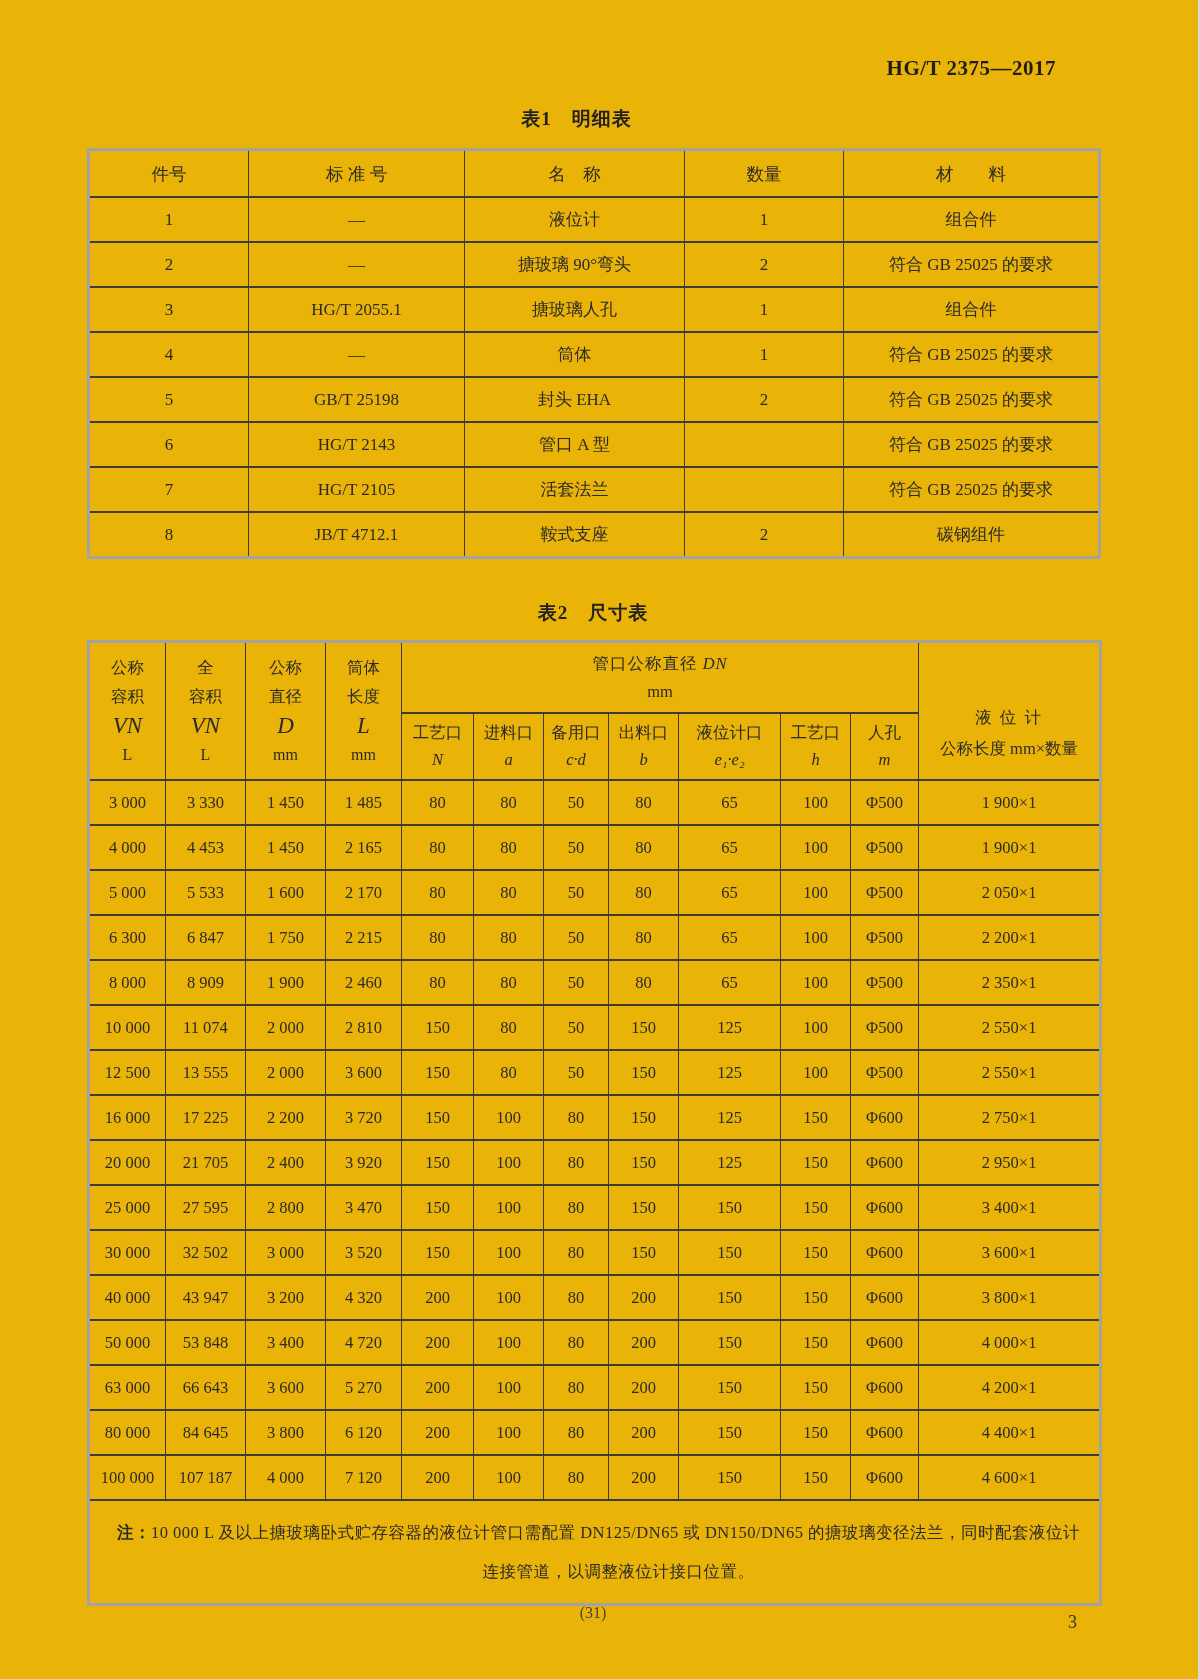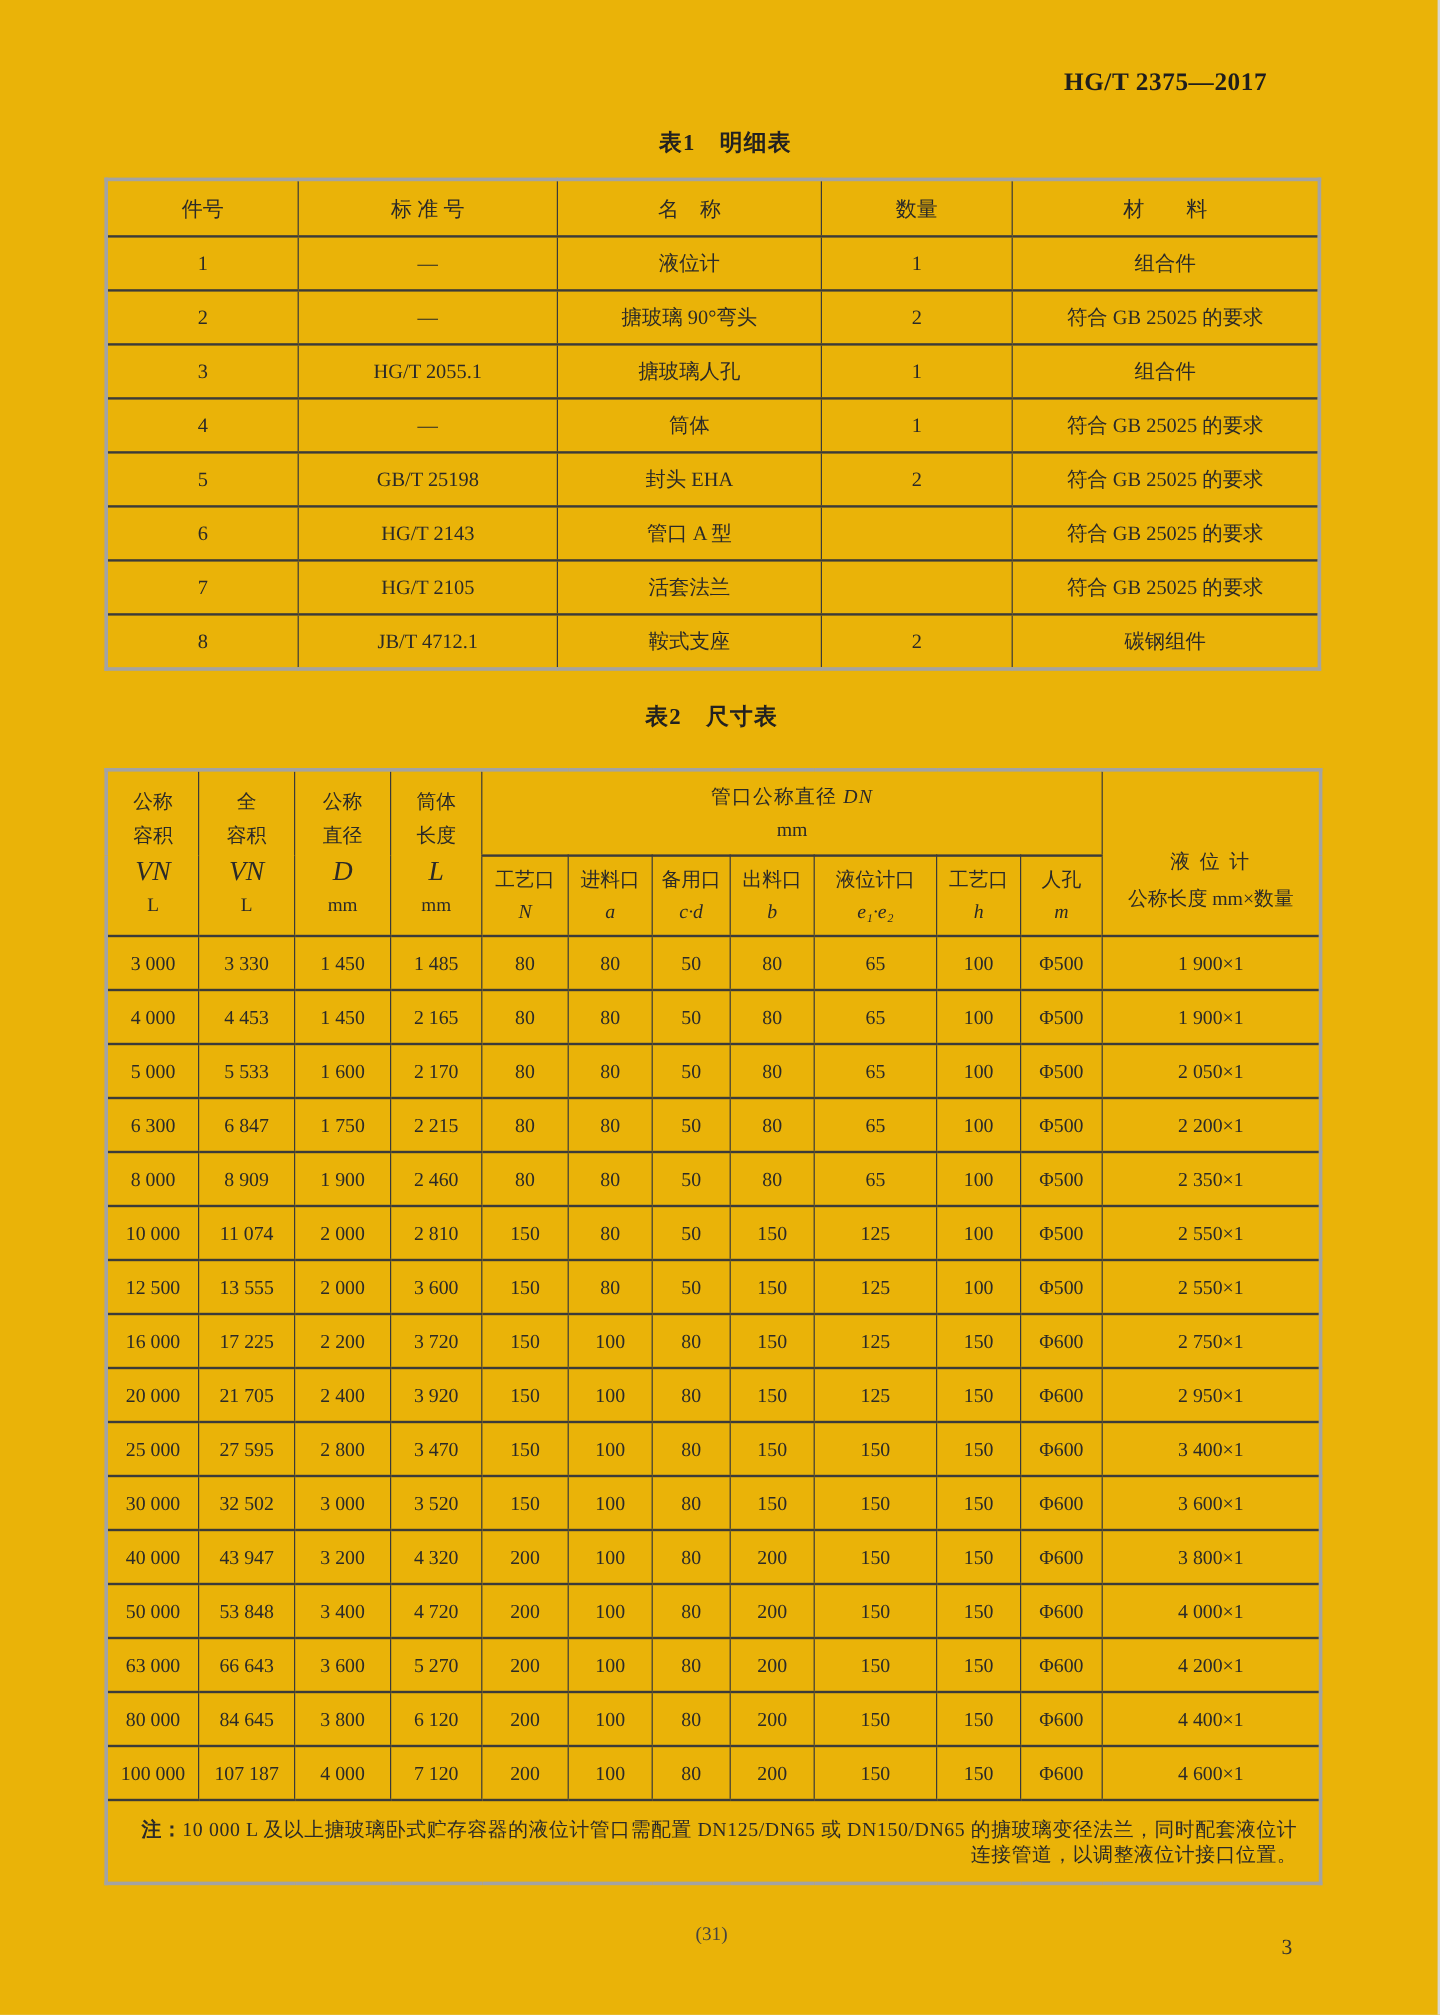--- a/index.html
+++ b/index.html
@@ -25,22 +25,22 @@
     position:absolute; top:56px; left:87px; width:969px;
     text-align:right; font-size:21px; font-weight:bold;
     letter-spacing:0.5px; color:#1f1e1d;
   }
 
   .tbl-title {
     position:absolute; text-align:center;
     font-size:19px; font-weight:bold; color:#222120;
     letter-spacing:1px;
   }
-  #t1-title { top:106px; left:99px; width:1011px;font-family:Liberation Serif, serif; }
-  #t2-title { top:584px; left:87px;  width:1012px;text-align:center; }
+  #t1-title { top:106px; left:71px; width:1011px;font-family:Liberation Serif, serif; }
+  #t2-title { top:600px; left:87px;  width:1012px;text-align:center; }
 
   table {
     position:absolute;
     border-collapse:collapse;
     table-layout:fixed;
     background:transparent;
   }
   #table1 { left:87px; top:148px; width:1011px; }
   #table2 { left:87px; top:640px; width:1012px; }
 
@@ -69,23 +69,23 @@
   .unit { line-height:29px; font-size:16px; }
   .sub-sym { font-style:italic; line-height:27px; font-size:16.5px; }
   .sub-lbl { line-height:27px; }
   .dn-line1 { line-height:30px; letter-spacing:1px; }
   .dn-line1 .it { font-style:italic; }
   .dn-line2 { line-height:26px; }
   .gauge1 { line-height:32px; letter-spacing:2px;margin-top:44px; }
   .gauge2 { line-height:30px; }
 
   .note-cell {
-    text-align:right; vertical-align:middle;
+    text-align:center; vertical-align:middle;
     padding:12px 18px 12px 26px;
-    font-size:16.5px; line-height:21px;
+    font-size:16.5px; line-height:39px;
     height:72px;
   }
   .note-text { display:block; padding-left:40px; text-indent:-40px; letter-spacing:0.5px; }
   .note-label { font-weight:bold; }
 
   .footer-marker {
     position:absolute; top:1604px; left:87px; width:1012px;
     text-align:center; font-size:16px; color:#454442;
   }
   .footer-page {

